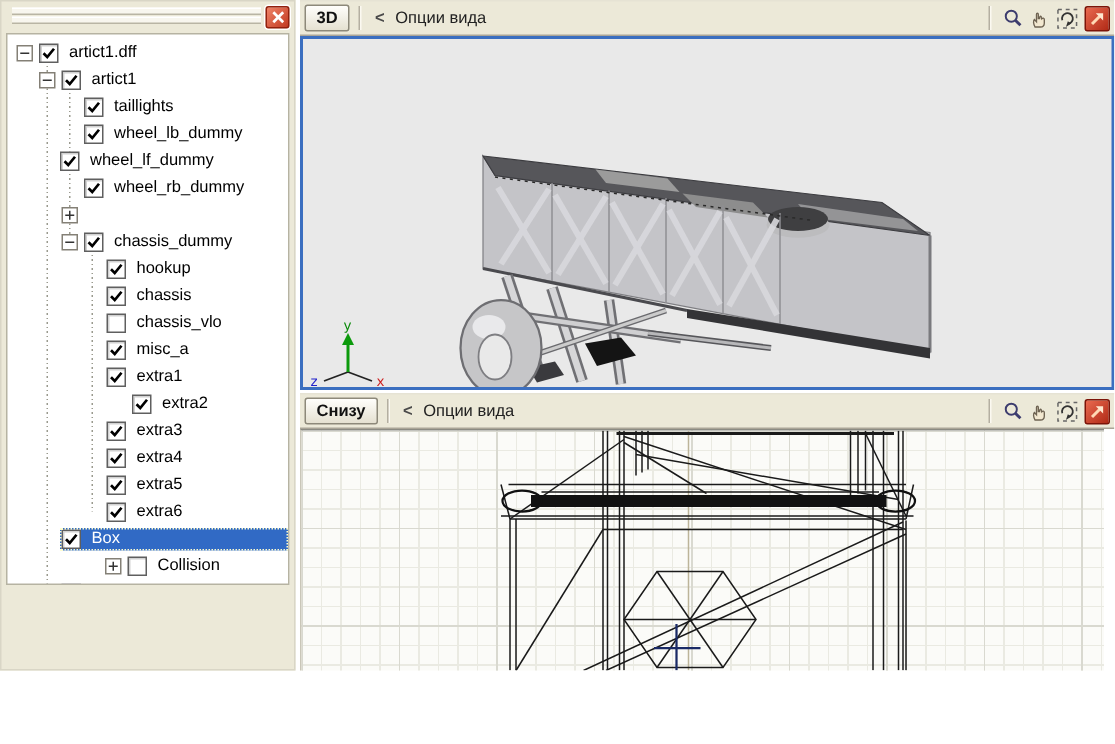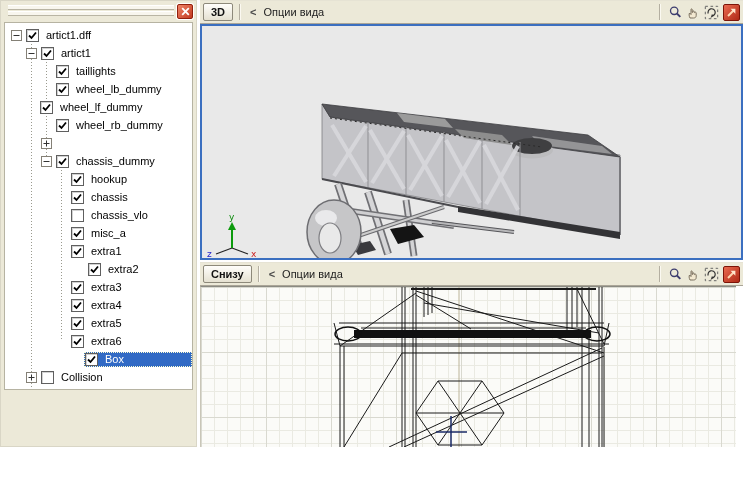--- a/index.html
+++ b/index.html
@@ -284,32 +284,32 @@
             <span class="expand-slot"></span>
             <span class="rowline">
               <span class="cbx">
                 <svg width="11" height="11" viewBox="0 0 11 11">
                   <polyline points="2,5.5 4.5,8 9,2.5" fill="none" stroke="#000" stroke-width="1.8"></polyline>
                 </svg>
               </span>
               <span class="tree-label">extra6</span>
             </span>
           </div>
+          <div class="tree-row" style="padding-left: 21px;">
+            <span class="expand-slot"></span>
+            <span class="rowline sel">
+              <span class="cbx">
+                <svg width="11" height="11" viewBox="0 0 11 11">
+                  <polyline points="2,5.5 4.5,8 9,2.5" fill="none" stroke="#000" stroke-width="1.8"></polyline>
+                </svg>
+              </span>
+              <span class="tree-label">Box</span>
+            </span>
+          </div>
           <div class="tree-row" style="padding-left: 21px; margin-left: 44px;">
-            <span class="expand-slot"></span>
-            <span class="rowline sel">
-              <span class="cbx">
-                <svg width="11" height="11" viewBox="0 0 11 11">
-                  <polyline points="2,5.5 4.5,8 9,2.5" fill="none" stroke="#000" stroke-width="1.8"></polyline>
-                </svg>
-              </span>
-              <span class="tree-label">Box</span>
-            </span>
-          </div>
-          <div class="tree-row" style="padding-left: 21px;">
             <span class="expand-slot">
               <span class="expand-box">
                 <svg width="9" height="9" viewBox="0 0 9 9">
                   <line x1="1.5" y1="4.5" x2="7.5" y2="4.5" stroke="#333" stroke-width="1"></line>
                   <line x1="4.5" y1="1.5" x2="4.5" y2="7.5" stroke="#333" stroke-width="1"></line>
                 </svg>
               </span>
             </span>
             <span class="rowline">
               <span class="cbx"></span>

